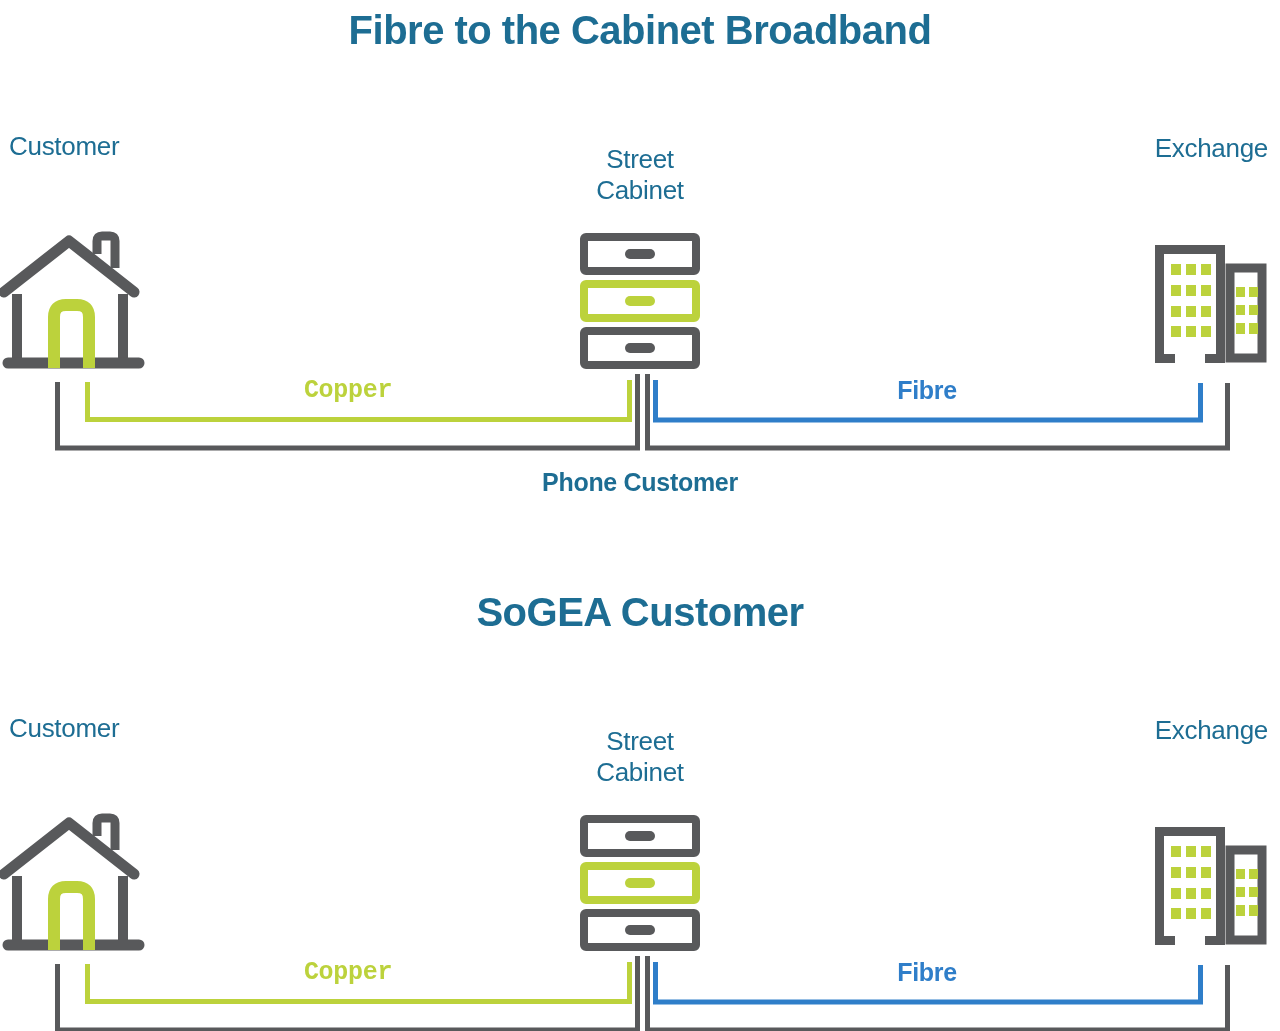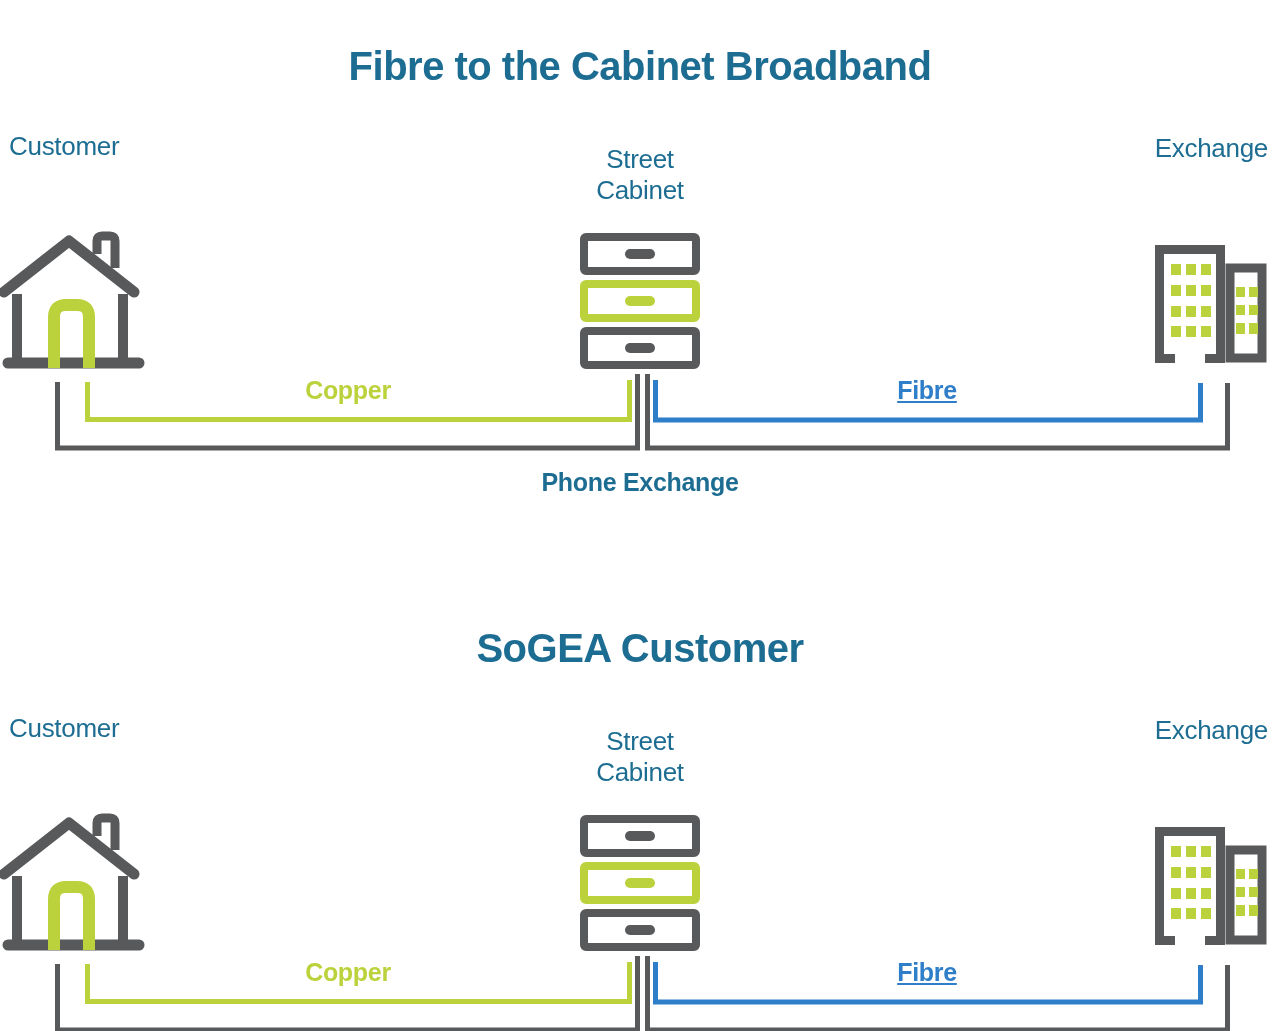--- a/index.html
+++ b/index.html
@@ -6,35 +6,35 @@
   body{
     width:1280px;height:1031px;overflow:hidden;position:relative;
     background:#ffffff;
     font-family:"Liberation Sans","DejaVu Sans",sans-serif;
   }
   .diagram{position:absolute;left:0;width:1280px;height:582px;}
   .d1{top:0;}
   .d2{top:582px;}
   .title{
     position:absolute;top:8px;left:0;width:1280px;text-align:center;
-    font-size:40px;font-weight:800;color:#1D6D93;letter-spacing:-0.5px;margin-top:36px;
+    font-size:40px;font-weight:800;color:#1D6D93;letter-spacing:-0.5px;
   }
   .node-label{
     position:absolute;font-size:26px;font-weight:400;color:#1D6D93;
     letter-spacing:-0.3px;line-height:31px;
   }
   .lbl-customer{left:9px;top:131px;}
   .lbl-cabinet{left:0;top:144px;width:1280px;text-align:center;}
   .lbl-exchange{right:12px;top:133px;text-align:right;margin-left:24px;}
   .link-label{
     position:absolute;font-size:25px;font-weight:800;letter-spacing:-0.3px;
     text-align:center;width:220px;
   }
-  .lbl-copper{left:238px;top:376px;color:#BCD23C;}
-  .lbl-fibre{left:817px;top:376px;color:#2F7EC9;text-decoration:underline;}
+  .lbl-copper{left:238px;top:376px;color:#BCD23C;font-family:Liberation Mono, monospace;}
+  .lbl-fibre{left:817px;top:376px;color:#2F7EC9;}
   .lbl-phone{left:530px;top:468px;color:#1D6D93;}
   .icon{position:absolute;}
   .house-icon{left:0;top:228px;}
   .cabinet-icon{left:575px;top:228px;}
   .exchange-icon{left:1150px;top:240px;}
   .links-svg{position:absolute;left:0;top:370px;}
 </style>
 </head>
 <body>
 
@@ -95,21 +95,21 @@
 
   <svg class="links-svg" width="1280" height="140" viewBox="0 0 1280 140">
     <path d="M 57.5 12 V 78 H 637.5 V 4" fill="none" stroke="#58595B" stroke-width="5"></path>
     <path d="M 647.5 4 V 78 H 1227.5 V 13" fill="none" stroke="#58595B" stroke-width="5"></path>
     <path d="M 87.5 12 V 49.5 H 629.5 V 10" fill="none" stroke="#BCD23C" stroke-width="5"></path>
     <path d="M 655.5 10 V 50 H 1200.5 V 13" fill="none" stroke="#2F7EC9" stroke-width="5"></path>
   </svg>
 
   <div class="link-label lbl-copper">Copper</div>
   <div class="link-label lbl-fibre">Fibre</div>
-  <div class="link-label lbl-phone">Phone Exchange</div>
+  <div class="link-label lbl-phone">Phone Customer</div>
 </div>
 
 <div class="diagram d2">
   <div class="title">SoGEA Customer</div>
 
   <div class="node-label lbl-customer">Customer</div>
   <div class="node-label lbl-cabinet">
     <div>Street</div>
     <div>Cabinet</div>
   </div>

